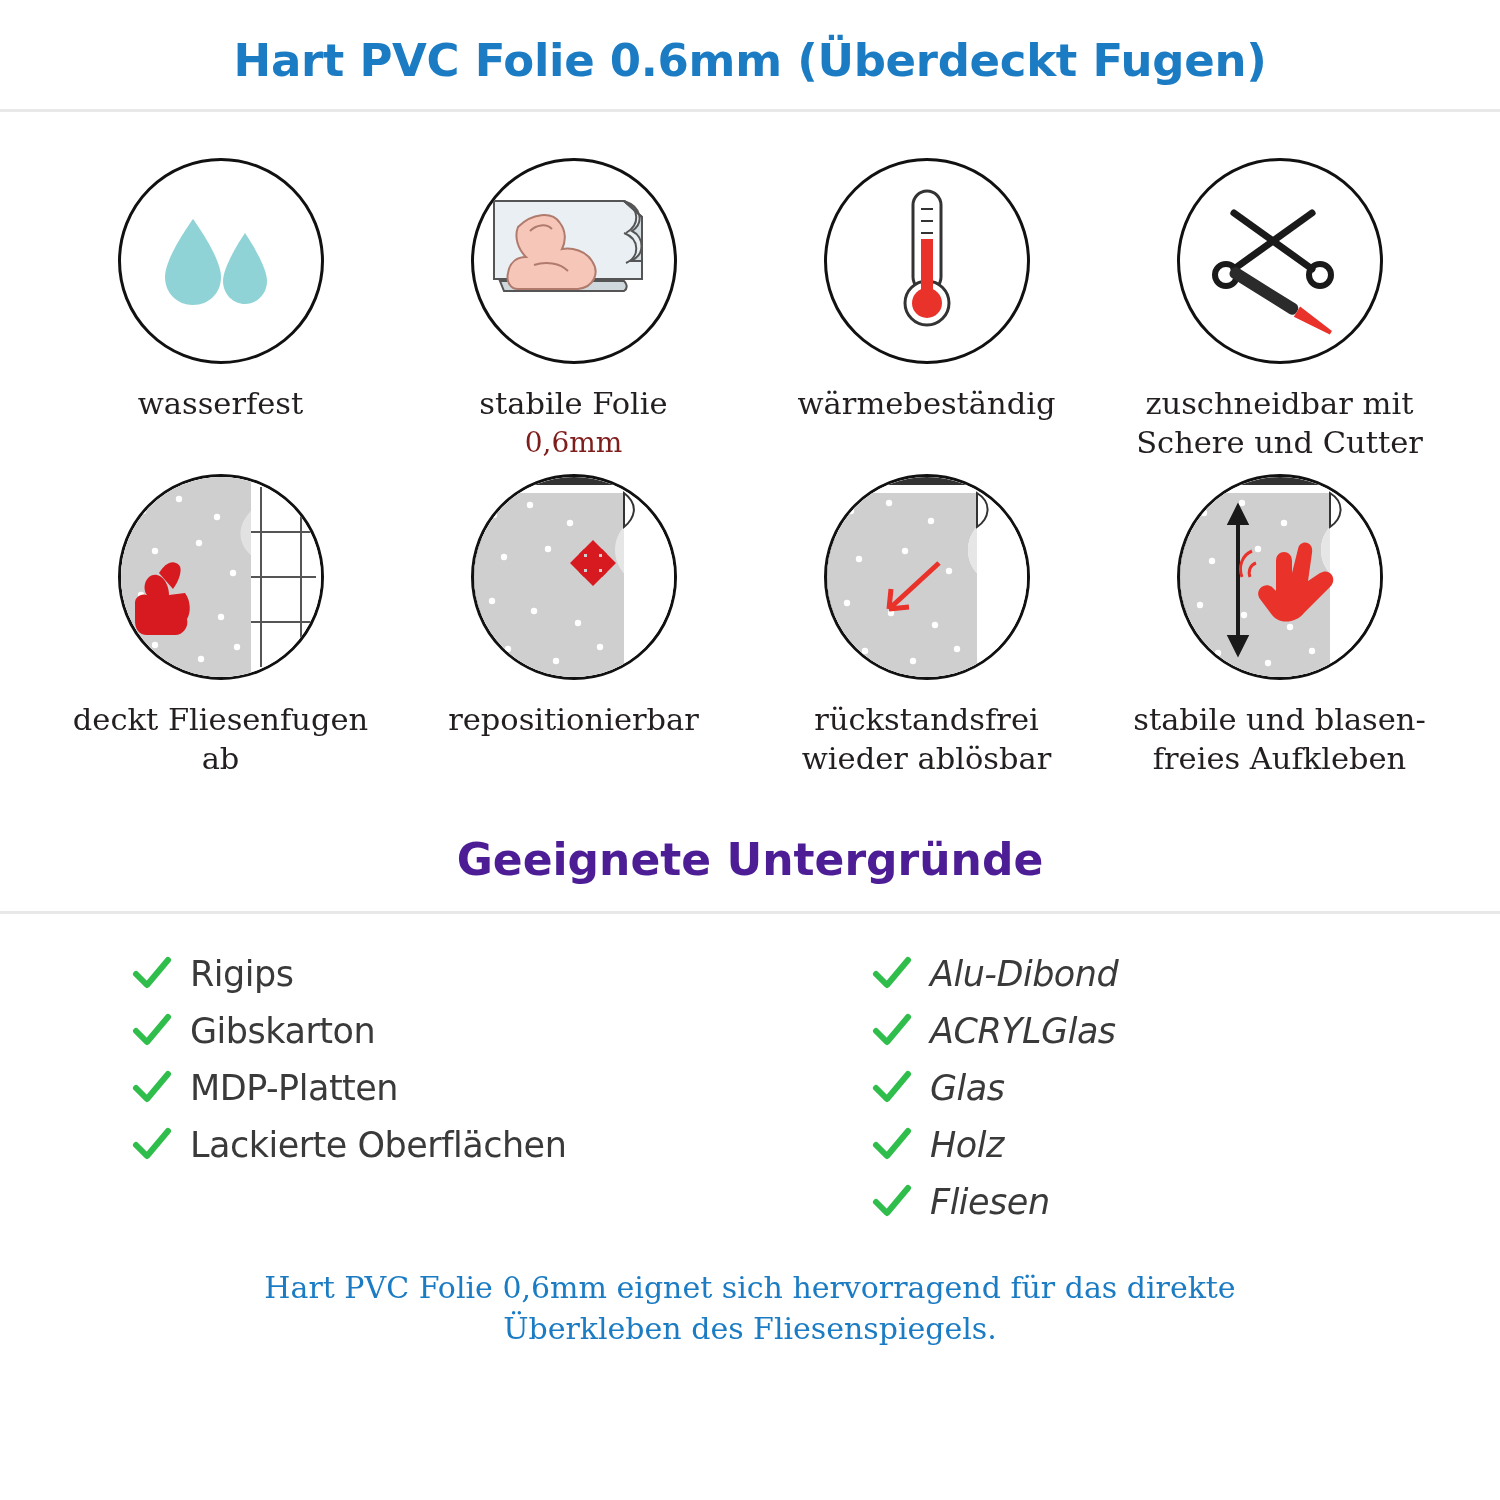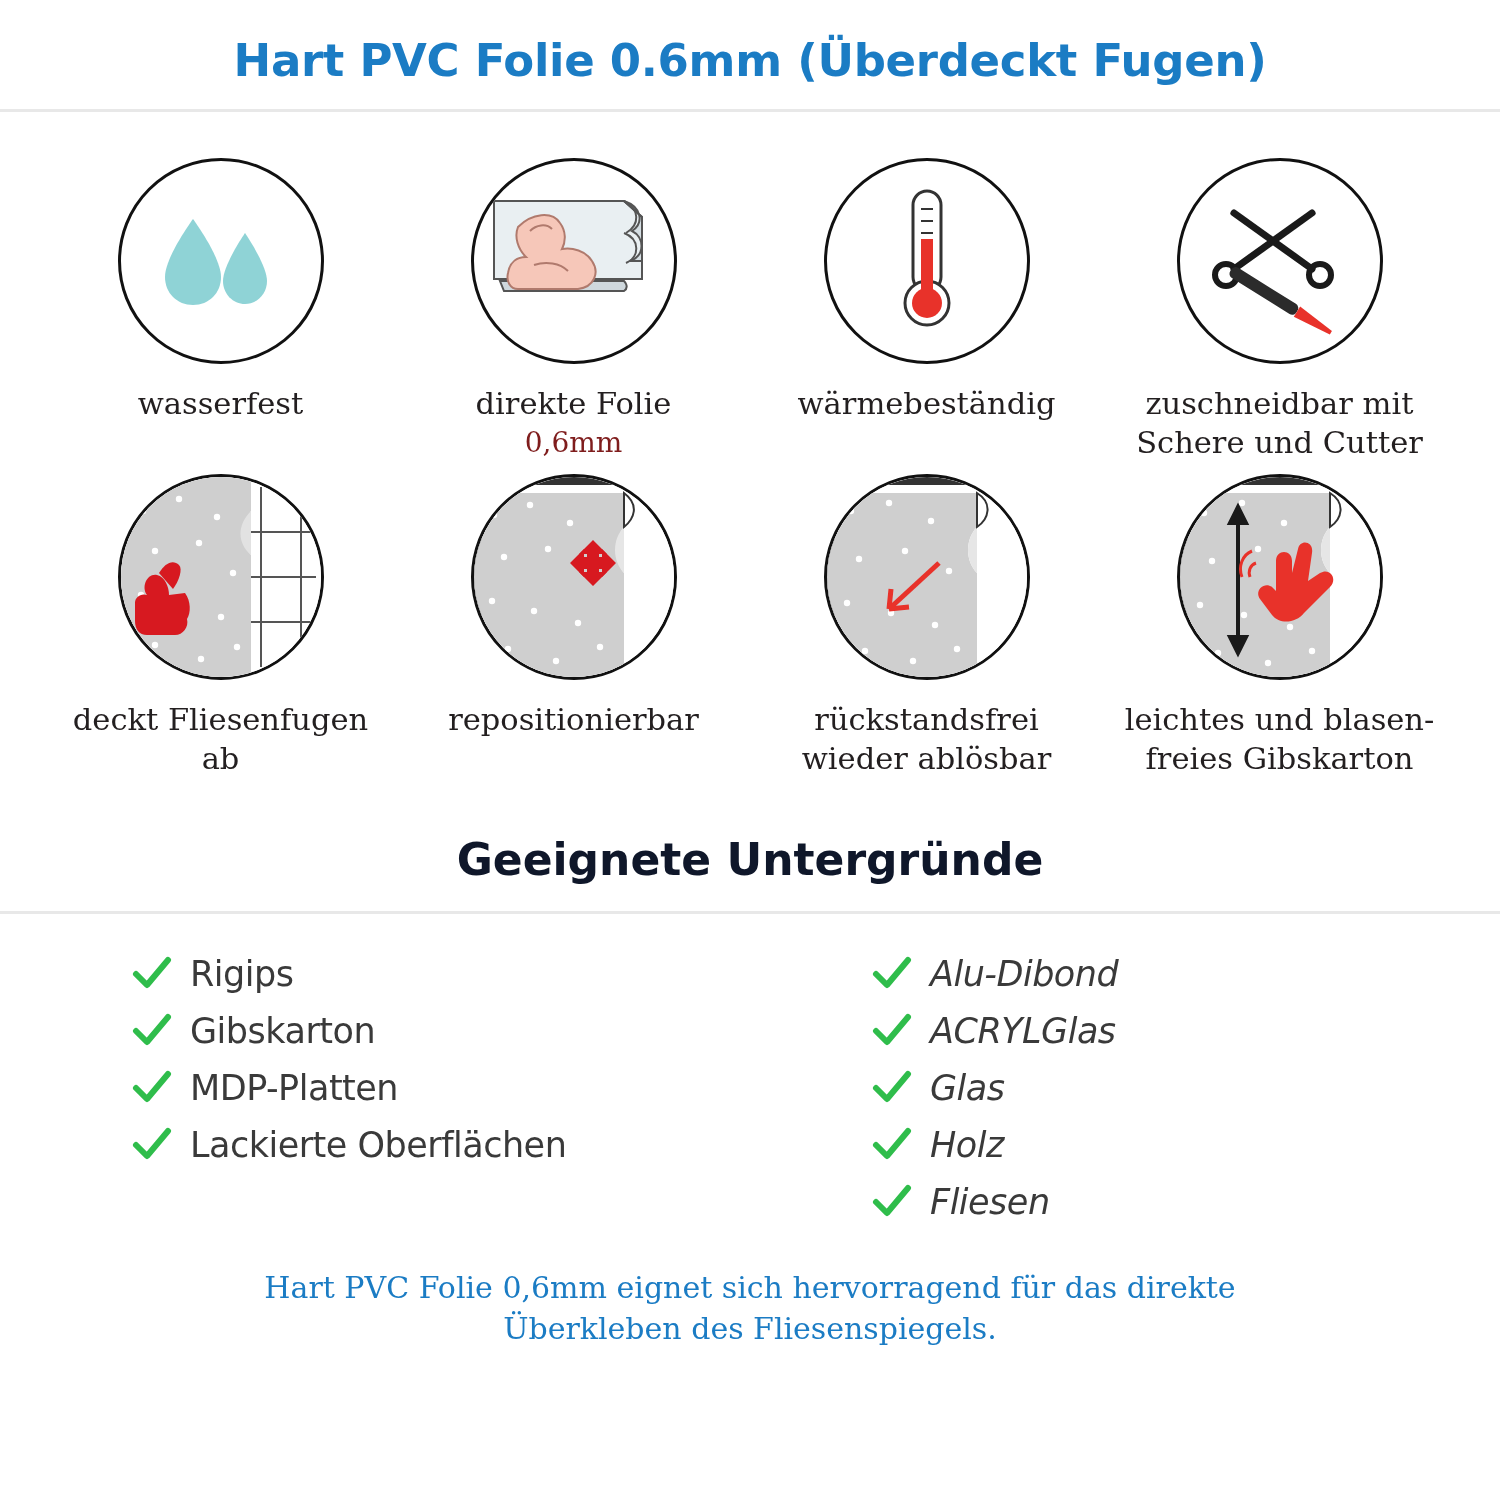--- a/index.html
+++ b/index.html
@@ -90,21 +90,21 @@
   
   .section-title {
     text-align: center;
     margin-top: 56px;
     margin-bottom: 26px;
   }
   .section-title h2 {
     margin: 4px;
     font-size: 44px;
     font-weight: 700;
-    color: #0f172a;
+    color: #4c1d95;
   }
 
   
   .substrates {
     display: grid;
     grid-template-columns: 1fr 1fr;
     column-gap: 0;
     padding: 38px 0 0 0;
   }
   .sub-col {
@@ -174,21 +174,21 @@
           <path d="M150 40 C168 46 170 62 158 70 C170 76 172 94 156 100 L168 100 L168 56 Z" fill="#d4dde2" stroke="#555" stroke-width="2"></path>
           <path d="M150 40 C166 48 166 64 152 72" fill="none" stroke="#555" stroke-width="2"></path>
           <path d="M150 72 C166 78 166 96 152 102" fill="none" stroke="#555" stroke-width="2"></path>
           <path d="M26 120 L150 120 C150 120 156 126 150 130 L30 130 Z" fill="#cfd8dd" stroke="#555" stroke-width="2"></path>
           <path d="M44 66 C58 52 78 50 86 62 C92 70 92 80 88 88 C98 86 112 90 118 100 C126 112 120 126 104 128 L44 128 C36 128 32 120 34 112 C36 100 44 96 52 96 C44 88 40 76 44 66 Z" fill="#f6c7b9" stroke="#b07a6d" stroke-width="2"></path>
           <path d="M56 70 C62 64 72 62 78 68" fill="none" stroke="#b07a6d" stroke-width="2"></path>
           <path d="M60 104 C72 100 86 102 94 110" fill="none" stroke="#b07a6d" stroke-width="2"></path>
         </svg>
       </div>
       <div class="caption">
-        <span>direkte Folie</span>
+        <span>stabile Folie</span>
         <span class="sub">0,6mm</span>
       </div>
     </div>
 
     <div class="feature">
       <div class="circle">
         <svg viewBox="0 0 200 200">
           <rect x="86" y="30" width="28" height="100" rx="14" fill="#ffffff" stroke="#333" stroke-width="3"></rect>
           <circle cx="100" cy="142" r="22" fill="#ffffff" stroke="#333" stroke-width="3"></circle>
           <circle cx="100" cy="142" r="15" fill="#e8322a"></circle>
@@ -356,21 +356,21 @@
             <path d="M58 176 L50 160 L66 160 Z"></path>
           </g>
           <path d="M96 84 C96 72 112 72 112 84 L112 96 L118 72 C120 62 134 64 132 76 L128 104 L140 96 C150 90 158 102 150 110 L124 136 C116 146 100 148 92 138 L80 122 C74 114 84 104 92 110 L96 114 Z" fill="#e8322a"></path>
           <g stroke="#e8322a" stroke-width="3" fill="none">
             <path d="M76 86 C70 88 68 94 70 100"></path>
             <path d="M72 74 C62 78 58 90 62 100"></path>
           </g>
         </svg>
       </div>
       <div class="caption">
-        <span>leichtes und blasen-freies Gibskarton</span>
+        <span>stabile und blasen-freies Aufkleben</span>
       </div>
     </div>
 
   </div>
 
   <div class="section-title">
     <h2>Geeignete Untergründe</h2>
   </div>
   <div class="rule"></div>
 

